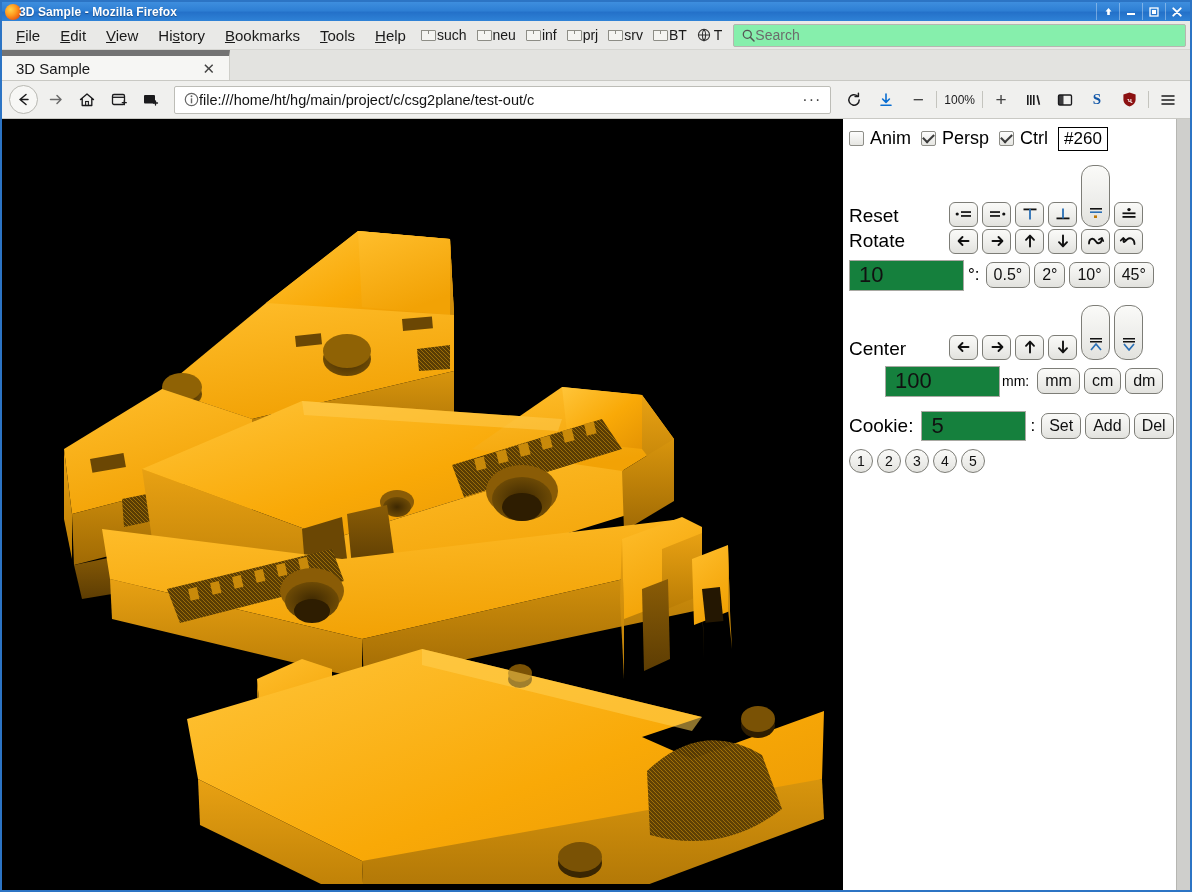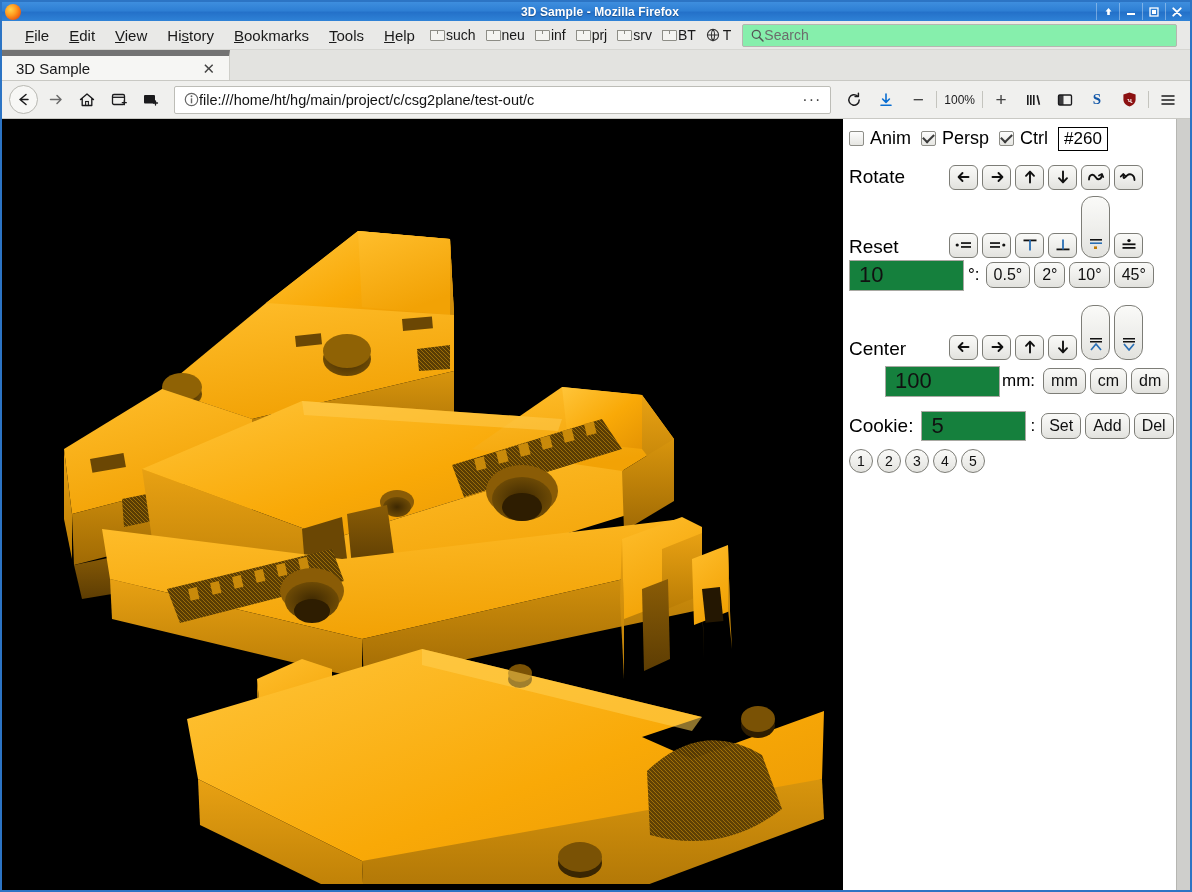--- a/index.html
+++ b/index.html
@@ -26,40 +26,40 @@
     position: relative;
   }
   #titlebar .ff-logo {
     width: 16px; height: 16px; margin-left: 3px;
     border-radius: 50%;
     background: radial-gradient(circle at 35% 35%, #ffd24a 0%, #ff9a1f 40%, #e8520d 80%, #9c2a06 100%);
     flex: 0 0 auto;
     position: relative;
   }
   #titlebar .title-text {
-    position: absolute; left: 8px; right: 0; text-align: center;
+    position: absolute; left: 17px; right: 0; 
     color: #ffffff; font-size: 12px; font-weight: bold;
     letter-spacing: .1px;
     text-shadow: 0 1px 1px rgba(0,0,0,.35);
   }
   #wincontrols { margin-left: auto; display: flex; gap: 0; padding-right: 2px; z-index: 2; }
   #wincontrols .wbtn {
     width: 23px; height: 17px;
     display: flex; align-items: center; justify-content: center;
     color: #fff; font-size: 11px; font-weight: bold;
     border-left: 1px solid rgba(255,255,255,.35);
   }
   #wincontrols .wbtn svg { display: block; }
 
   
   #menubar {
     height: 29px; flex: 0 0 29px;
     background: #e9e9e7;
     display: flex; align-items: center;
-    padding: 0 13px;
+    padding: 0 4px;
     border-bottom: 1px solid #d6d6d2;
   }
   .menu-item {
     font-size: 15px; color: #1a1a1a;
     padding: 2px 10px;
     white-space: nowrap;
   }
   .menu-item .u { text-decoration: underline; }
   .bm-item {
     display: flex; align-items: center; gap: 3px;
@@ -204,21 +204,21 @@
   .btn.circ {
     width: 24px; height: 24px; border-radius: 50%; padding: 0;
     font-size: 14px; min-width: 0; margin-right: 4px;
   }
   .txtfield {
     border: 1px solid #a9a9a3; background: #15803d;
     height: 31px; font-size: 22px; color: #111;
     display: flex; align-items: center; padding: 0 9px;
     flex: 0 0 auto;
   }
-  .unit { font-size: 17px; margin: 0 8px 0 2px; }
+  .unit { font-size: 14px; margin: 0 8px 0 2px; }
   .deg { font-size: 17px; margin: 0 6px 0 4px; }
 </style>
 </head>
 <body>
 
 <div id="window">
 
   <div id="titlebar">
     <div class="ff-logo"></div>
     <div class="title-text">3D Sample - Mozilla Firefox</div>
@@ -547,56 +547,20 @@
       <div class="prow" style="margin-bottom:14px;">
         <span class="chk"></span>
         <span class="cklabel">Anim</span>
         <span class="chk on"></span>
         <span class="cklabel">Persp</span>
         <span class="chk on"></span>
         <span class="cklabel">Ctrl</span>
         <span class="numbox">#260</span>
       </div>
 
-      <div class="prow" style="margin-bottom:6px;">
-        <span class="rowlabel" style="width:100px;">Rotate</span>
-        <span class="btn sq">
-          <svg width="18" height="16" viewBox="0 0 18 16">
-              <path d="M13.5 8 H4 M7.5 4 L3.6 8 L7.5 12" fill="none" stroke="#111" stroke-width="1.9" stroke-linecap="round" stroke-linejoin="round"></path>
-            </svg>
-        </span>
-        <span class="btn sq">
-          <svg width="18" height="16" viewBox="0 0 18 16">
-              <path d="M4.5 8 H14 M10.5 4 L14.4 8 L10.5 12" fill="none" stroke="#111" stroke-width="1.9" stroke-linecap="round" stroke-linejoin="round"></path>
-            </svg>
-        </span>
-        <span class="btn sq">
-          <svg width="16" height="18" viewBox="0 0 16 18">
-              <path d="M8 14.5 V4 M4 7.8 L8 3.6 L12 7.8" fill="none" stroke="#111" stroke-width="1.9" stroke-linecap="round" stroke-linejoin="round"></path>
-            </svg>
-        </span>
-        <span class="btn sq">
-          <svg width="16" height="18" viewBox="0 0 16 18">
-              <path d="M8 3.5 V14 M4 10.2 L8 14.4 L12 10.2" fill="none" stroke="#111" stroke-width="1.9" stroke-linecap="round" stroke-linejoin="round"></path>
-            </svg>
-        </span>
-        <span class="btn sq">
-          <svg width="19" height="16" viewBox="0 0 19 16">
-              <path d="M3 10.5 C3 5 7.5 4.5 9.5 8 C11.5 11.5 15.5 11 15.8 6" fill="none" stroke="#111" stroke-width="1.8" stroke-linecap="round"></path>
-              <path d="M13 6.5 L15.9 5 L17.2 8" fill="none" stroke="#111" stroke-width="1.8" stroke-linecap="round" stroke-linejoin="round"></path>
-            </svg>
-        </span>
-        <span class="btn sq">
-          <svg width="19" height="16" viewBox="0 0 19 16">
-              <path d="M15.5 11 C15.5 5.5 11 4 8 6.5 C5 9 4.5 11 4.2 6" fill="none" stroke="#111" stroke-width="1.8" stroke-linecap="round"></path>
-              <path d="M1.8 7.5 L4.2 5 L6.6 7.4" fill="none" stroke="#111" stroke-width="1.8" stroke-linecap="round" stroke-linejoin="round"></path>
-            </svg>
-        </span>
-      </div>
-
       <div class="prow" style="margin-bottom:2px;align-items:flex-end;">
         <span class="rowlabel" style="width:100px;">Reset</span>
         <span class="btn sq">
           <svg width="20" height="14" viewBox="0 0 20 14">
               <circle cx="3.2" cy="7" r="1.6" fill="#111"></circle>
               <rect x="7" y="4.2" width="10" height="1.7" fill="#111"></rect>
               <rect x="7" y="8.1" width="10" height="1.7" fill="#111"></rect>
             </svg>
         </span>
         <span class="btn sq">
@@ -623,20 +587,56 @@
               <rect x="2" y="4" width="12" height="1.6" fill="#111"></rect>
               <rect x="2" y="7.4" width="12" height="1.6" fill="#2a6fb5"></rect>
               <rect x="6" y="11.4" width="3" height="2.6" fill="#c07a06"></rect>
             </svg>
         </span>
         <span class="btn sq">
           <svg width="18" height="14" viewBox="0 0 18 14">
               <circle cx="9" cy="2.6" r="1.7" fill="#111"></circle>
               <rect x="2.5" y="5.4" width="13" height="1.8" fill="#111"></rect>
               <rect x="2.5" y="9" width="13" height="1.8" fill="#111"></rect>
+            </svg>
+        </span>
+      </div>
+
+      <div class="prow" style="margin-bottom:6px;">
+        <span class="rowlabel" style="width:100px;">Rotate</span>
+        <span class="btn sq">
+          <svg width="18" height="16" viewBox="0 0 18 16">
+              <path d="M13.5 8 H4 M7.5 4 L3.6 8 L7.5 12" fill="none" stroke="#111" stroke-width="1.9" stroke-linecap="round" stroke-linejoin="round"></path>
+            </svg>
+        </span>
+        <span class="btn sq">
+          <svg width="18" height="16" viewBox="0 0 18 16">
+              <path d="M4.5 8 H14 M10.5 4 L14.4 8 L10.5 12" fill="none" stroke="#111" stroke-width="1.9" stroke-linecap="round" stroke-linejoin="round"></path>
+            </svg>
+        </span>
+        <span class="btn sq">
+          <svg width="16" height="18" viewBox="0 0 16 18">
+              <path d="M8 14.5 V4 M4 7.8 L8 3.6 L12 7.8" fill="none" stroke="#111" stroke-width="1.9" stroke-linecap="round" stroke-linejoin="round"></path>
+            </svg>
+        </span>
+        <span class="btn sq">
+          <svg width="16" height="18" viewBox="0 0 16 18">
+              <path d="M8 3.5 V14 M4 10.2 L8 14.4 L12 10.2" fill="none" stroke="#111" stroke-width="1.9" stroke-linecap="round" stroke-linejoin="round"></path>
+            </svg>
+        </span>
+        <span class="btn sq">
+          <svg width="19" height="16" viewBox="0 0 19 16">
+              <path d="M3 10.5 C3 5 7.5 4.5 9.5 8 C11.5 11.5 15.5 11 15.8 6" fill="none" stroke="#111" stroke-width="1.8" stroke-linecap="round"></path>
+              <path d="M13 6.5 L15.9 5 L17.2 8" fill="none" stroke="#111" stroke-width="1.8" stroke-linecap="round" stroke-linejoin="round"></path>
+            </svg>
+        </span>
+        <span class="btn sq">
+          <svg width="19" height="16" viewBox="0 0 19 16">
+              <path d="M15.5 11 C15.5 5.5 11 4 8 6.5 C5 9 4.5 11 4.2 6" fill="none" stroke="#111" stroke-width="1.8" stroke-linecap="round"></path>
+              <path d="M1.8 7.5 L4.2 5 L6.6 7.4" fill="none" stroke="#111" stroke-width="1.8" stroke-linecap="round" stroke-linejoin="round"></path>
             </svg>
         </span>
       </div>
 
       <div class="prow" style="margin-bottom:14px;">
         <span class="txtfield" style="width:115px;">10</span>
         <span class="deg">°:</span>
         <span class="btn pill">0.5°</span>
         <span class="btn pill">2°</span>
         <span class="btn pill">10°</span>

